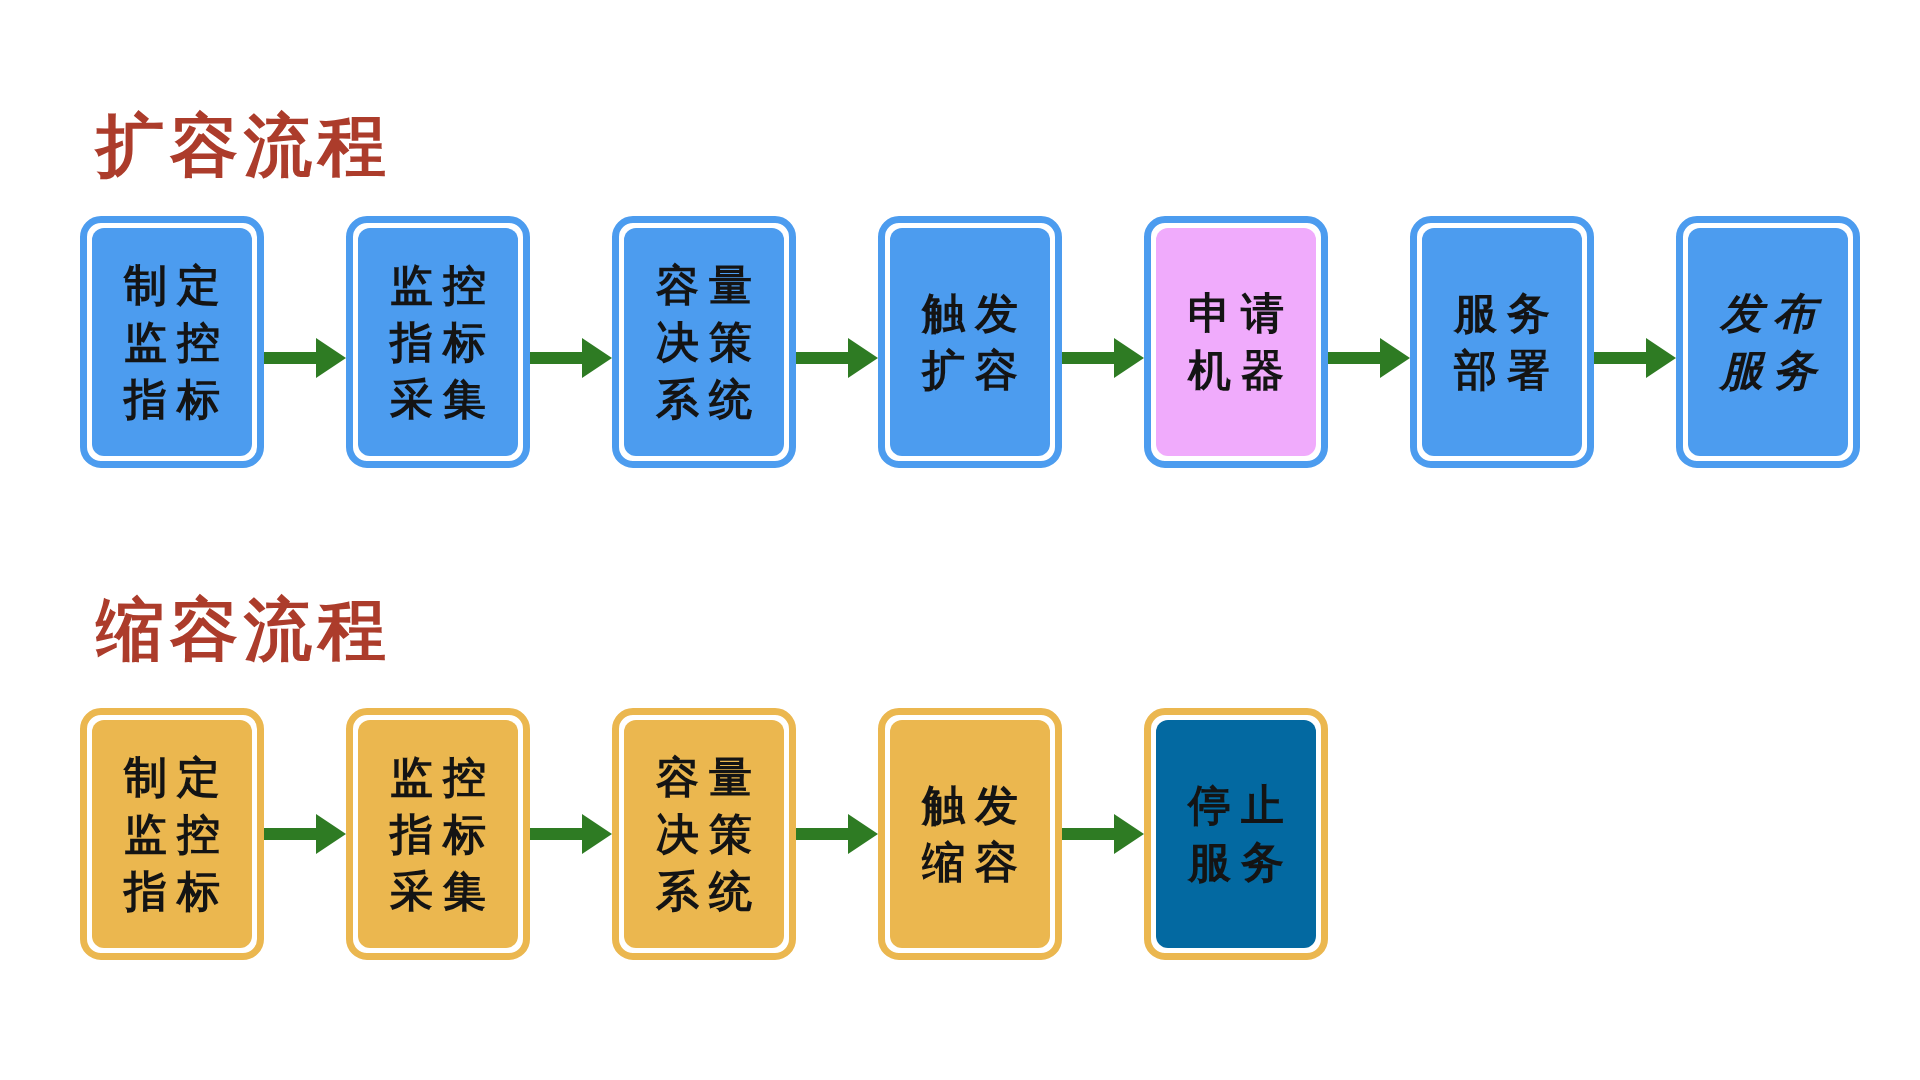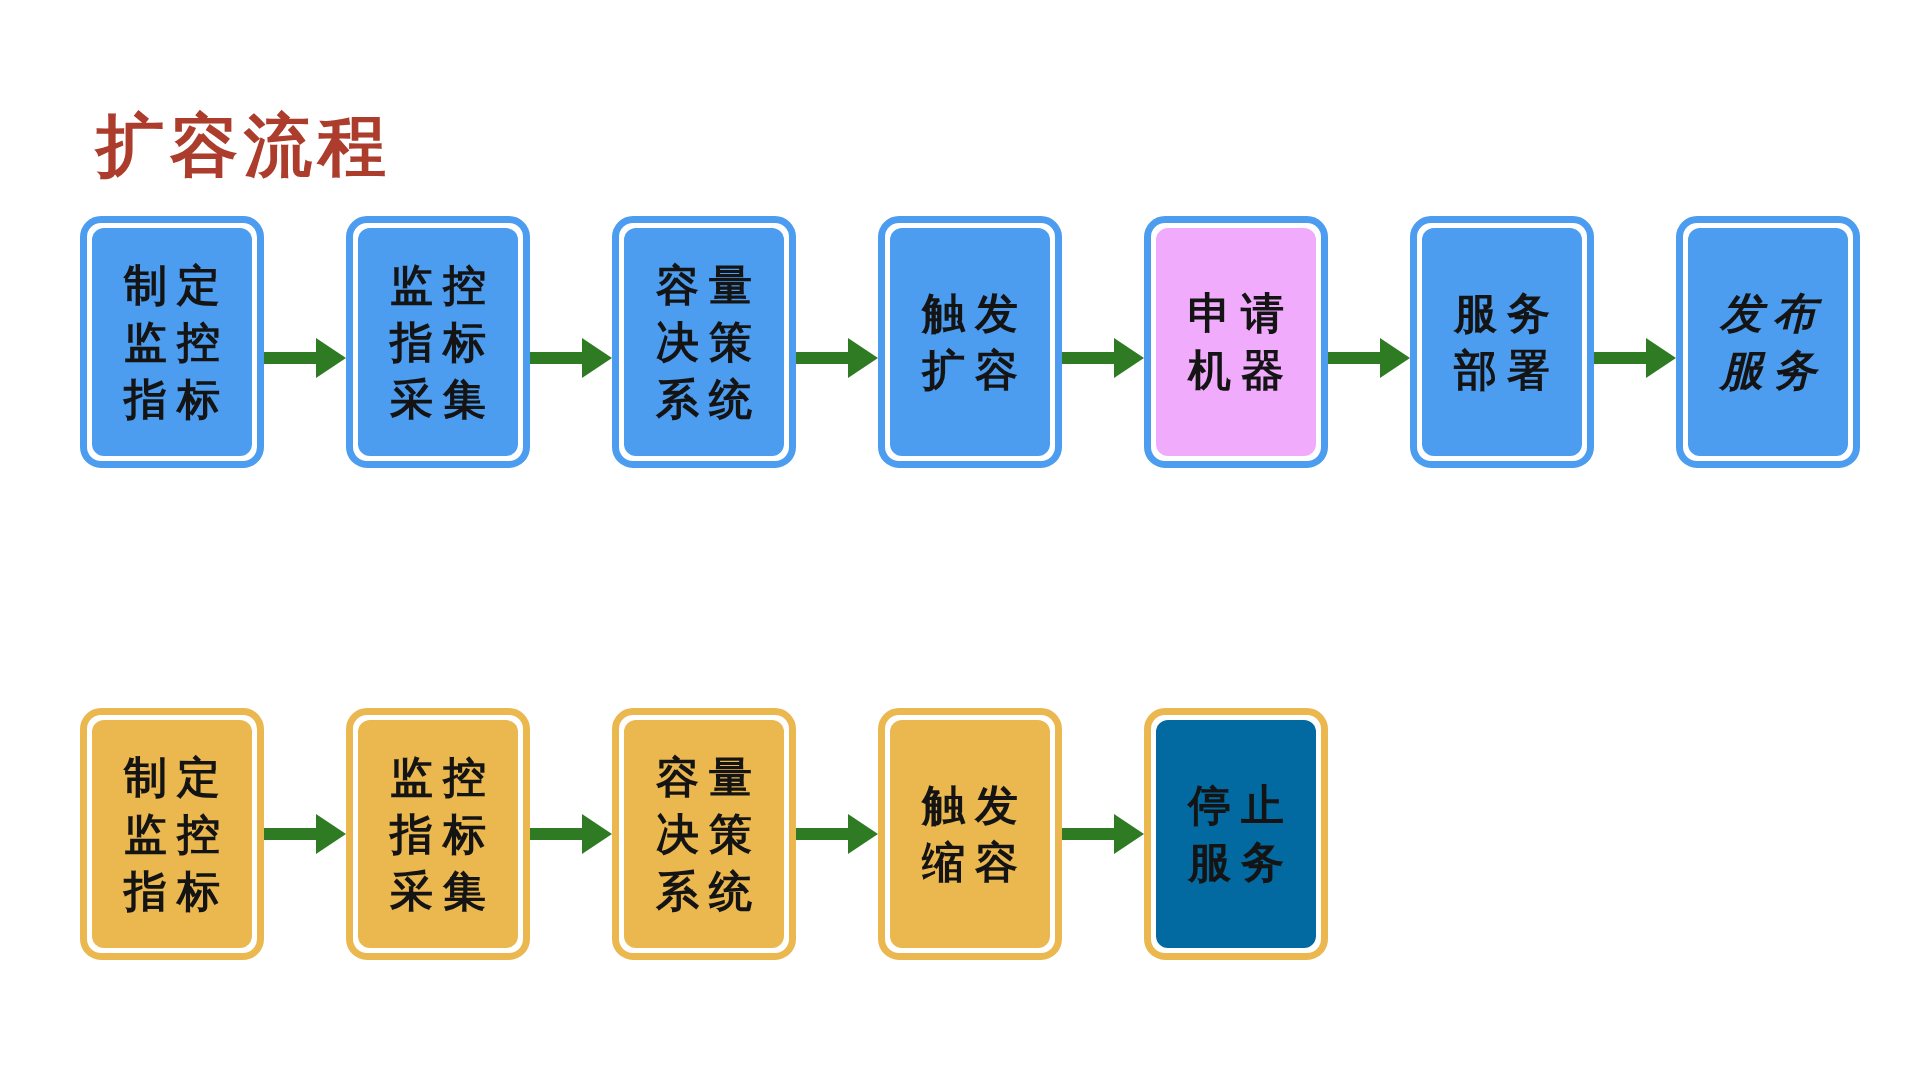--- a/index.html
+++ b/index.html
@@ -140,20 +140,21 @@
         <polygon points="52,2 82,22 52,42" fill="#2E7B23"></polygon>
       </svg>
       <div class="box" style="border-color: rgb(76, 156, 239); font-style: italic;">
         <div class="box-inner" style="background: rgb(76, 156, 239);">
           <div class="step-line">发布</div>
           <div class="step-line">服务</div>
         </div>
       </div>
     </div>
 
+  <div class="flow-title shrink">缩容流程</div>
 
   <div class="flow-row shrink">
       <div class="box" style="border-color: rgb(235, 183, 79);">
         <div class="box-inner" style="background: rgb(235, 183, 79);">
           <div class="step-line">制定</div>
           <div class="step-line">监控</div>
           <div class="step-line">指标</div>
         </div>
       </div>
       <svg class="arrow" viewBox="0 0 82 44" width="82" height="44">

